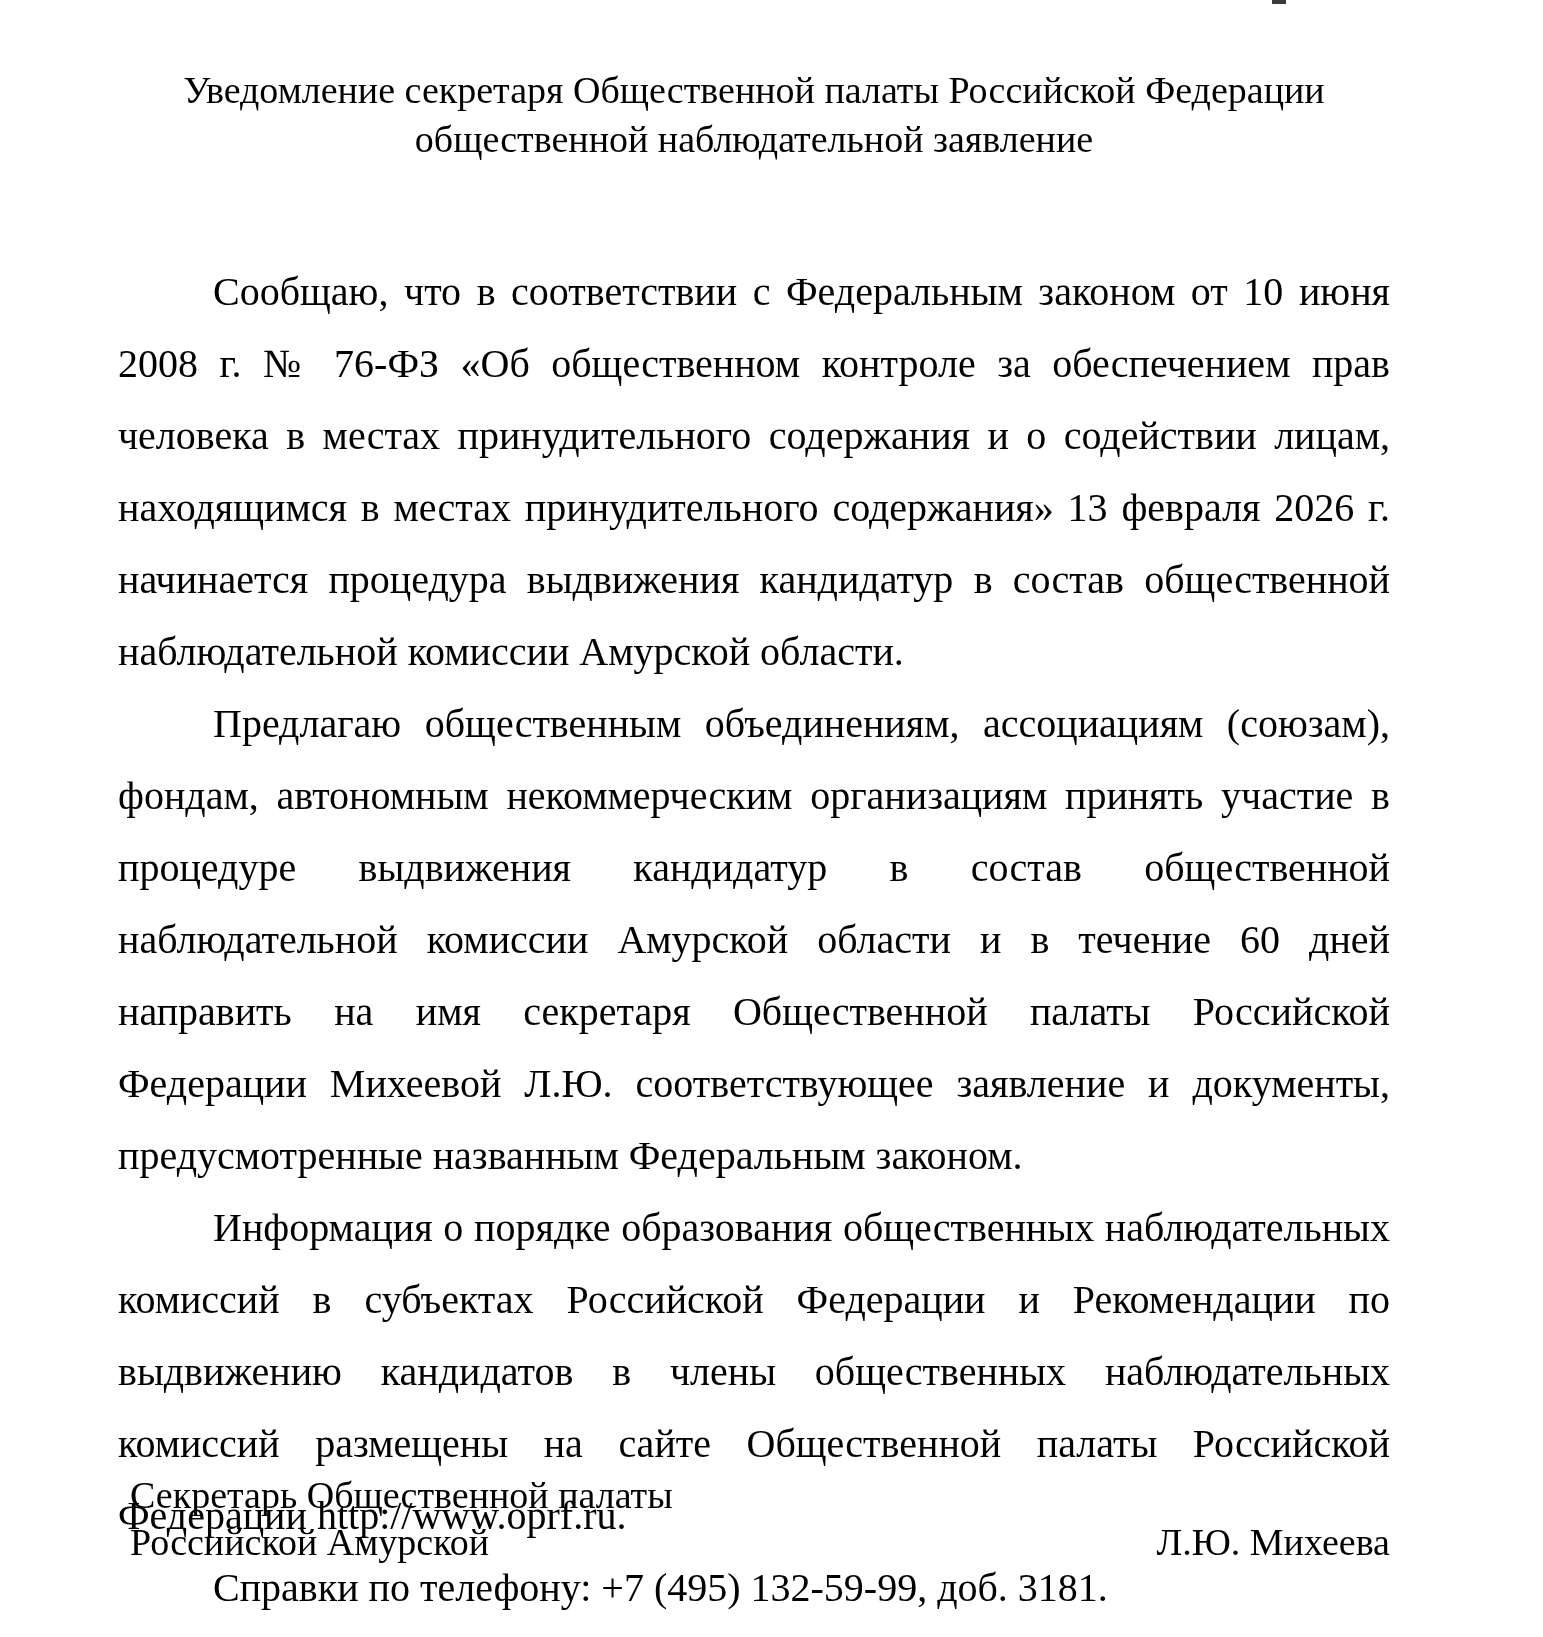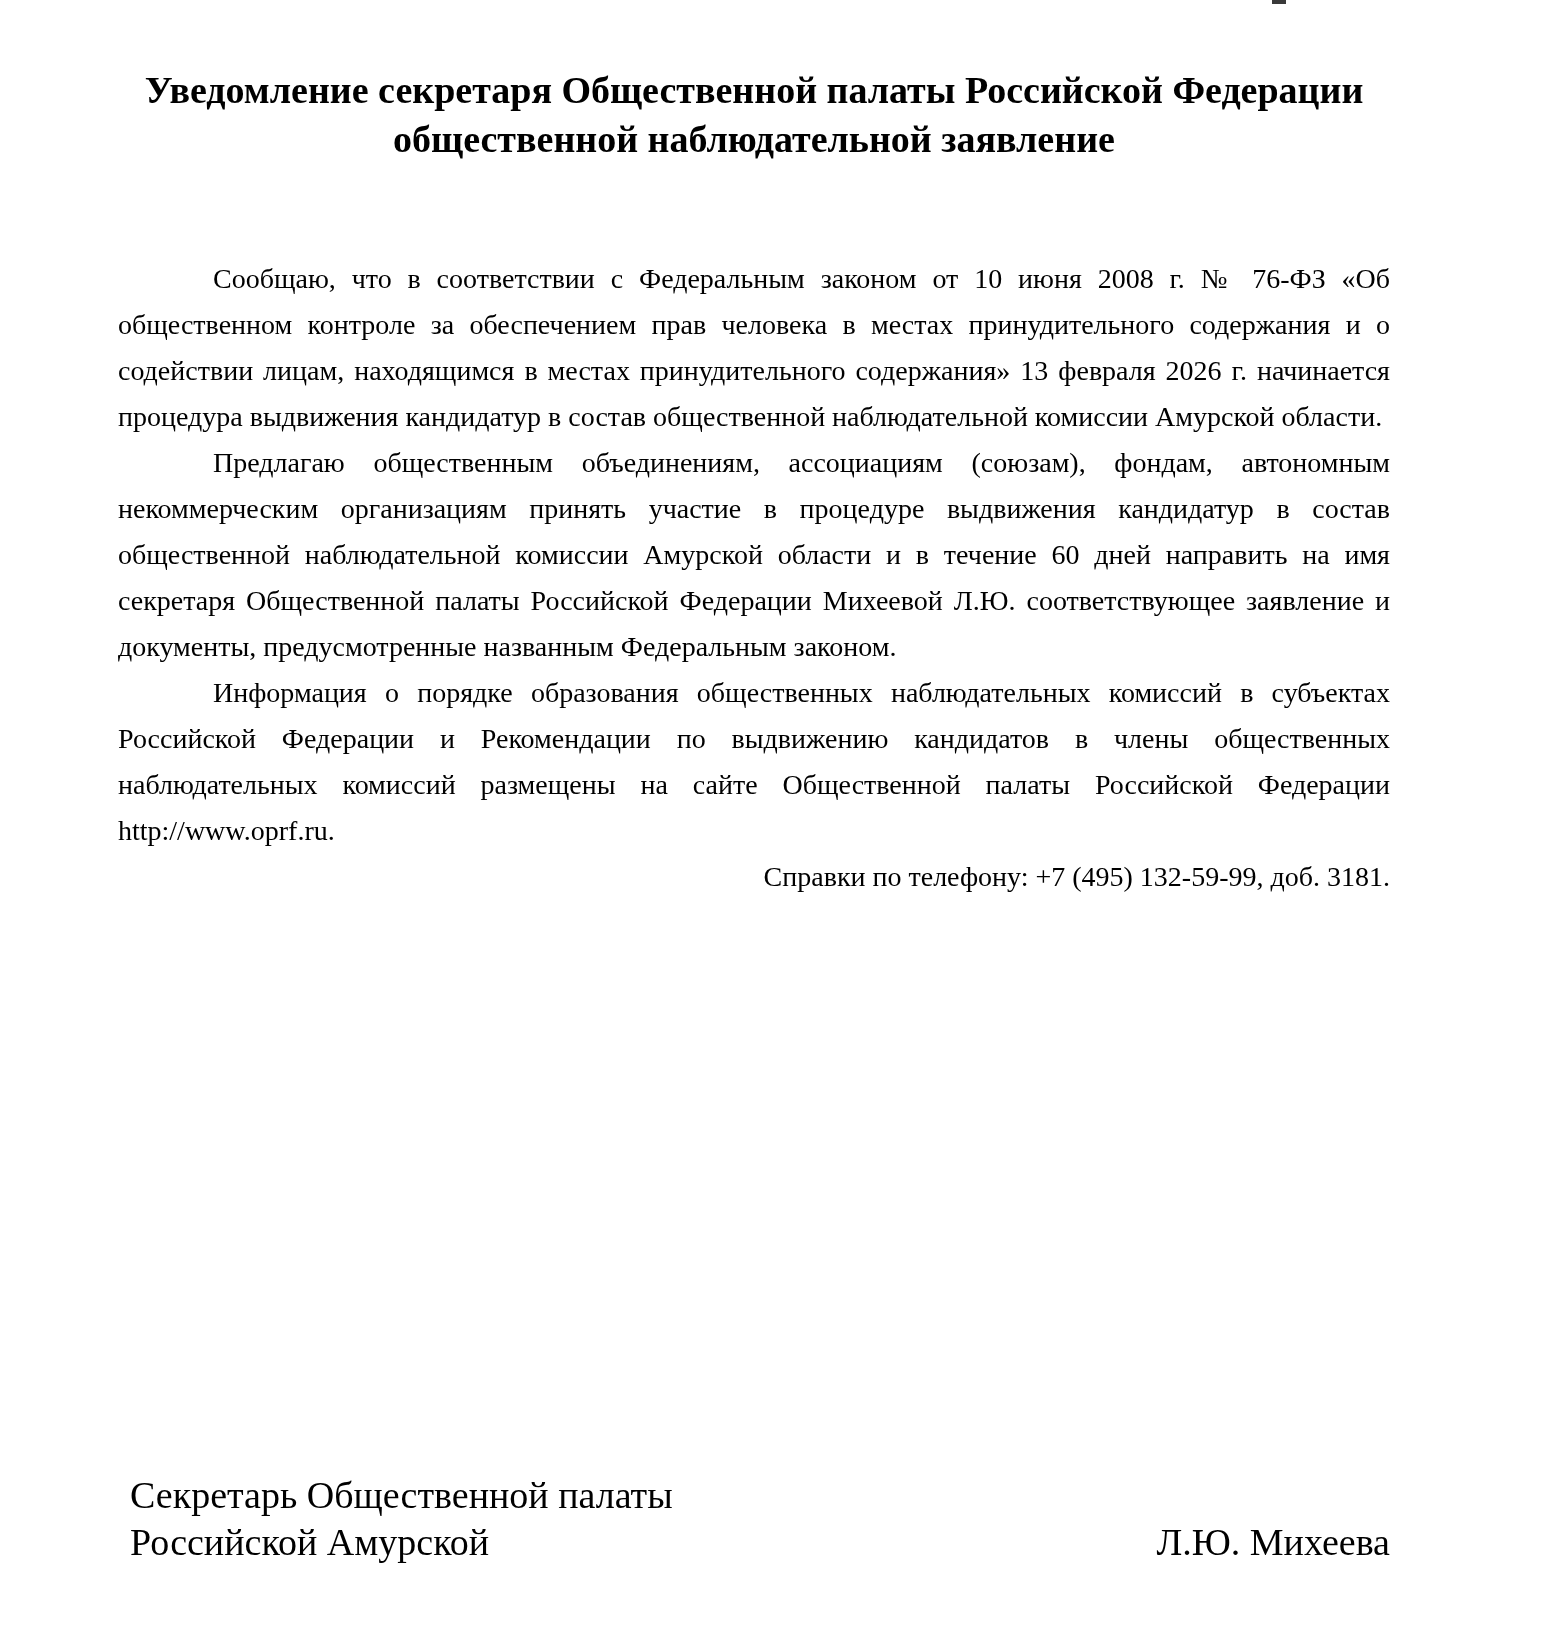--- a/index.html
+++ b/index.html
@@ -24,34 +24,34 @@
   .content {
     position: absolute;
     left: 118px;
     top: 66px;
     width: 1272px;
   }
   .title-block {
     text-align: center;
     font-size: 38px;
     line-height: 49px;
-    font-weight: bold;
+    font-weight: normal;
   }
   .body-block {
     margin-top: 92px;
-    font-size: 28px;
-    line-height: 46px;
+    font-size: 40px;
+    line-height: 72px;
     text-align: justify;
   }
   .body-block p {
     text-indent: 95px;
     text-align: justify;
   }
   .body-block p.no-justify {
-    text-align: right;
+    text-align: left;
   }
   .signature {
     position: absolute;
     left: 118px;
     top: 1472px;
     width: 1272px;
     display: flex;
     justify-content: space-between;
     align-items: flex-end;
     font-size: 38px;

